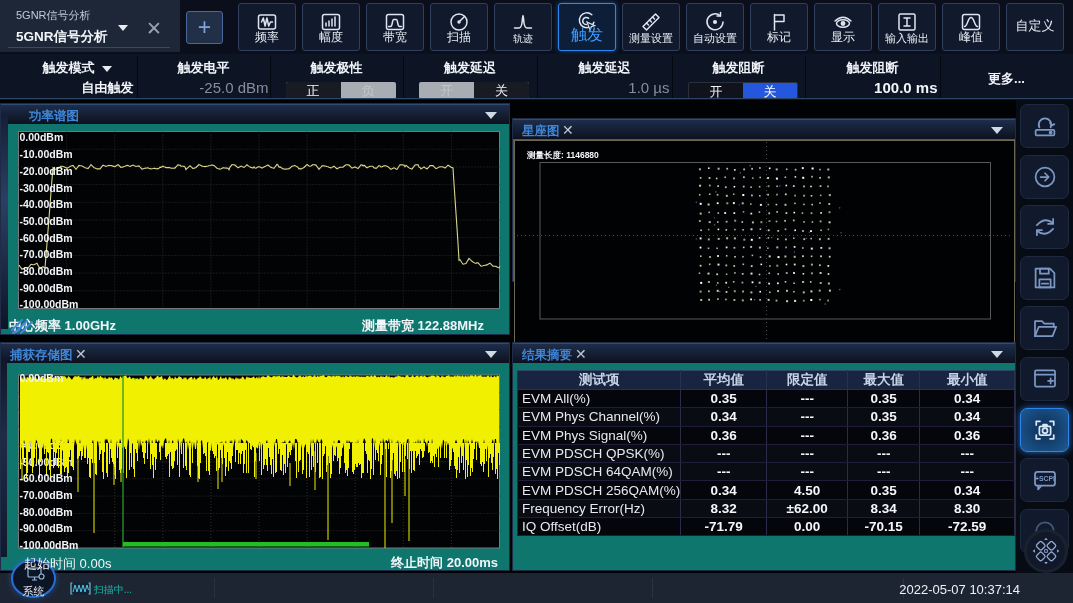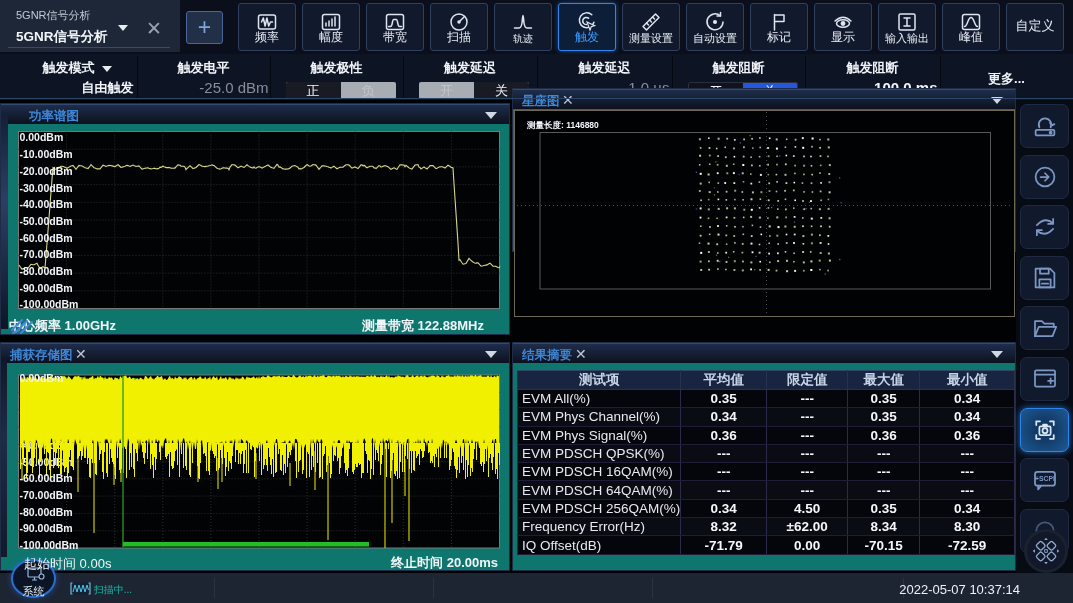--- a/index.html
+++ b/index.html
@@ -106,21 +106,21 @@
         <div class="lbl" style="font-size:10px">轨迹</div>
       </div>
   <div class="tbtn sel" style="left:558px">
         <svg width="24" height="24" viewBox="0 0 24 24">
           <g stroke="#dfe5ee" stroke-width="1.5" fill="none" stroke-linecap="round" stroke-linejoin="round">
             <path d="M16.8 4.8 A7.4 7.4 0 1 0 18.9 12.2"></path>
             <path d="M13.6 8.2 A3.6 3.6 0 1 0 11.4 14.6"></path>
             <path d="M12.0 12.0 L19.6 15.6 L16.2 16.7 L15.0 20.1 Z" fill="#0d1f38" stroke-width="1.2" stroke-linejoin="miter"></path>
           </g>
         </svg>
-        <div class="lbl" style="font-size:12px">触发</div>
+        <div class="lbl" style="font-size:16px">触发</div>
       </div>
   <div class="tbtn" style="left:622px">
         <svg width="24" height="24" viewBox="0 0 24 24">
           <g stroke="#dfe5ee" stroke-width="1.5" fill="none" stroke-linecap="round" stroke-linejoin="round">
             <path d="M4 16.5 L16.5 4 20 7.5 7.5 20 Z"></path>
             <path d="M7.5 13 l2 2 M10.5 10 l2 2 M13.5 7 l2 2"></path>
           </g>
         </svg>
         <div class="lbl" style="font-size:11px">测量设置</div>
       </div>
@@ -257,21 +257,21 @@
     <g stroke="#4a86d8" stroke-width="2" fill="none" opacity="0.95" stroke-linecap="round">
       <path d="M11,226 L21,216"></path>
       <path d="M15,228 L26,217"></path>
       <path d="M20,229 L31,218"></path>
       <path d="M12,229 l6,-3"></path>
     </g>
     </g>
   </svg>
 </div>
 
-<div class="panel" style="left:512px;top:88px;width:504px;height:164px">
+<div class="panel" style="left:512px;top:118px;width:504px;height:164px">
   <div class="ptitle">
         <div class="t">星座图</div>
         <div class="x" style="left:49px">✕</div>
         <div class="dd"></div>
       </div>
   <svg width="502" height="214" style="position:absolute;left:0;top:20px" font-family="Liberation Sans">
     <g transform="translate(0,-20)">
     <rect x="1.5" y="21.5" width="500" height="206" fill="#010203" stroke="#6e6852" stroke-width="1"></rect>
     <rect x="27" y="43.5" width="450.5" height="156.5" fill="none" stroke="#585858" stroke-width="1"></rect>
     <line x1="4" y1="116.5" x2="500" y2="116.5" stroke="#4a4a4a" stroke-dasharray="1 3"></line>
@@ -1024,27 +1024,20 @@
             <td>0.36</td>
             <td>0.36</td>
           </tr>
     <tr class="even">
             <td class="n">EVM PDSCH QPSK(%)</td>
             <td>---</td>
             <td>---</td>
             <td>---</td>
             <td>---</td>
           </tr>
-    <tr class="odd">
-            <td class="n">EVM PDSCH 16QAM(%)</td>
-            <td>---</td>
-            <td>---</td>
-            <td>---</td>
-            <td>---</td>
-          </tr>
     <tr class="even">
             <td class="n">EVM PDSCH 64QAM(%)</td>
             <td>---</td>
             <td>---</td>
             <td>---</td>
             <td>---</td>
           </tr>
     <tr class="odd">
             <td class="n">EVM PDSCH 256QAM(%)</td>
             <td>0.34</td>

